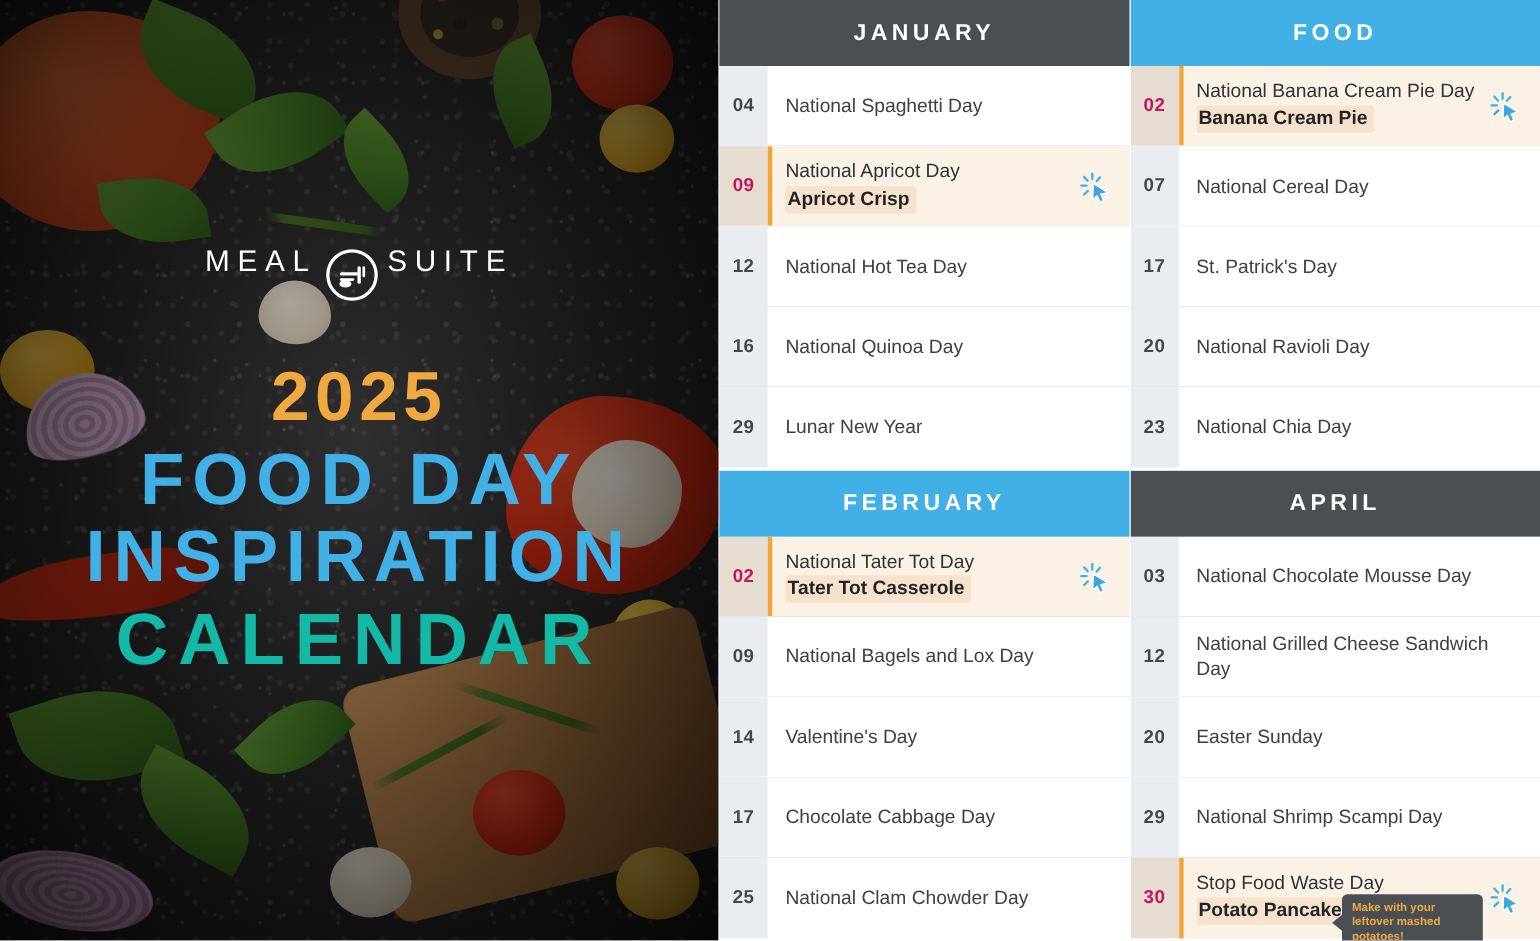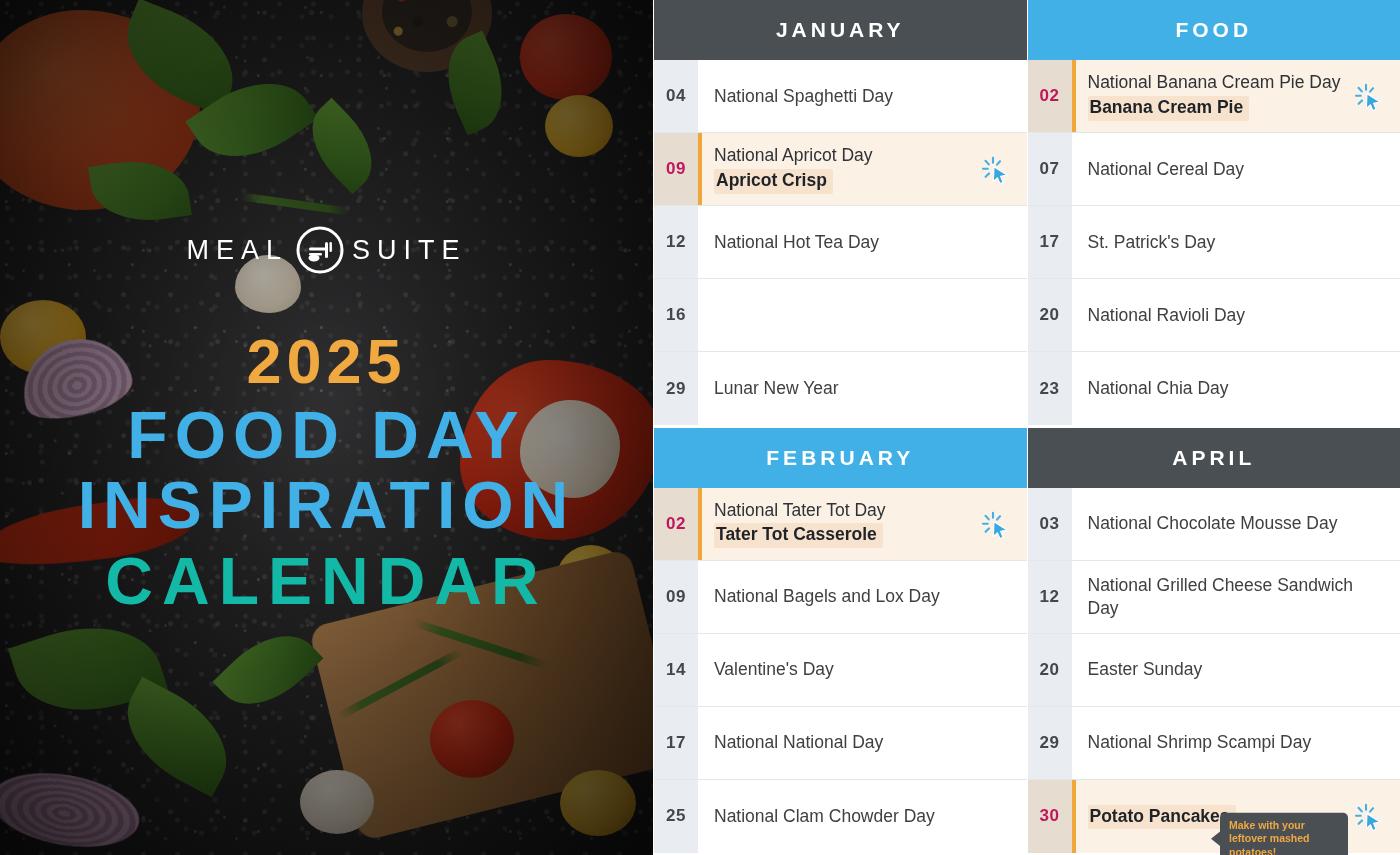--- a/index.html
+++ b/index.html
@@ -148,21 +148,21 @@
     position: absolute; inset: 0;
     background: radial-gradient(ellipse at 50% 48%, rgba(0,0,0,.18) 0%, rgba(0,0,0,.55) 62%, rgba(0,0,0,.78) 100%);
   }
 
   
   .hero-content {
     position: absolute; left: 0; top: 0; width: 653px; height: 855px;
     display: flex; flex-direction: column; align-items: center;
     justify-content: flex-start; padding-top: 222px; z-index: 5;
   }
-  .logo-row { display: flex; align-items: center; gap: 0; margin-bottom: 52px; }
+  .logo-row { display: flex; align-items: flex-start; gap: 0; margin-bottom: 52px; }
   .logo-word {
     color: #ffffff; font-size: 27px; letter-spacing: 7px; font-weight: 400;
   }
   .logo-mark {
     width: 56px; height: 56px; margin: 0 4px; position: relative;
   }
   .title-year {
     color: #f0a841; font-size: 63px; font-weight: 700; letter-spacing: 5px;
     line-height: 1; margin-bottom: 8px;
   }
@@ -335,20 +335,23 @@
             </div>
           </div>
           <div class="row">
             <div class="daycell">12</div>
             <div class="content">
               <div class="dayname">National Hot Tea Day</div>
             </div>
           </div>
           <div class="row">
             <div class="daycell">16</div>
+            <div class="content">
+              <div class="dayname">National Quinoa Day</div>
+            </div>
           </div>
           <div class="row">
             <div class="daycell">29</div>
             <div class="content">
               <div class="dayname">Lunar New Year</div>
             </div>
           </div>
         </div>
       </div>
       <div class="month-col">
@@ -425,21 +428,21 @@
           </div>
           <div class="row">
             <div class="daycell">14</div>
             <div class="content">
               <div class="dayname">Valentine's Day</div>
             </div>
           </div>
           <div class="row">
             <div class="daycell">17</div>
             <div class="content">
-              <div class="dayname">National National Day</div>
+              <div class="dayname">Chocolate Cabbage Day</div>
             </div>
           </div>
           <div class="row">
             <div class="daycell">25</div>
             <div class="content">
               <div class="dayname">National Clam Chowder Day</div>
             </div>
           </div>
         </div>
       </div>
@@ -466,20 +469,21 @@
           </div>
           <div class="row">
             <div class="daycell">29</div>
             <div class="content">
               <div class="dayname">National Shrimp Scampi Day</div>
             </div>
           </div>
           <div class="row hl">
             <div class="daycell">30</div>
             <div class="content">
+              <div class="dayname">Stop Food Waste Day</div>
               <span class="recipe">Potato Pancakes</span>
               <div class="tooltip">Make with your leftover mashed potatoes!</div>
               <span class="click-icon"><svg viewBox="0 0 30 30" width="30" height="30" aria-hidden="true">
   <g stroke="#41b0e6" stroke-width="2.1" stroke-linecap="round">
     <line x1="12" y1="2" x2="12" y2="7"></line>
     <line x1="4.5" y1="5" x2="7.8" y2="8.6"></line>
     <line x1="19" y1="5.4" x2="16" y2="8.8"></line>
     <line x1="2" y1="13" x2="6.8" y2="13"></line>
     <line x1="4.6" y1="21" x2="8" y2="17.6"></line>
   </g>

